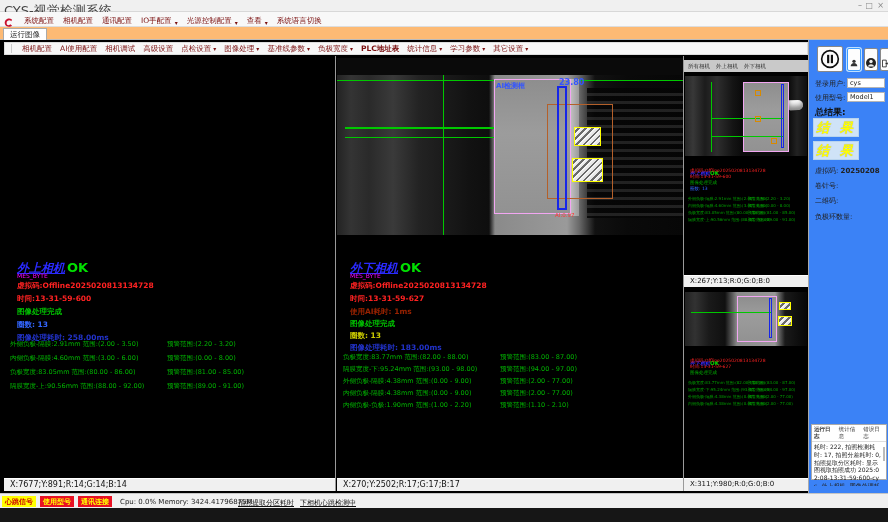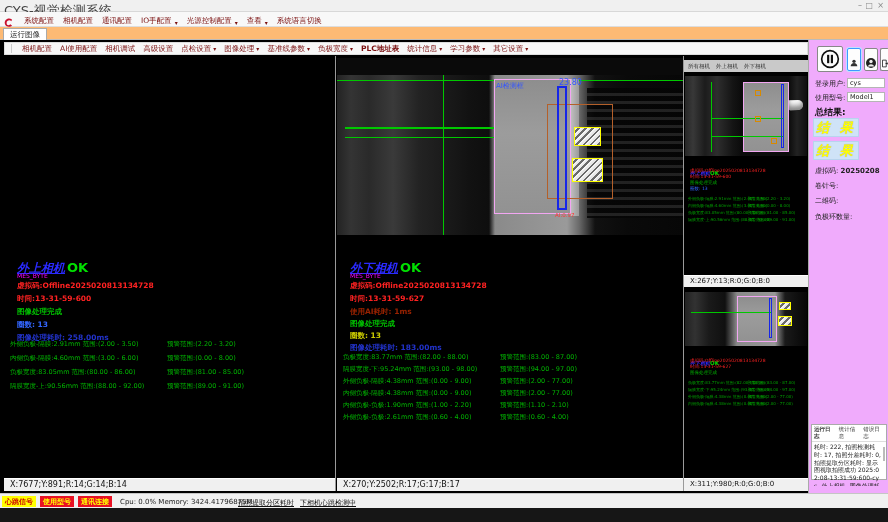--- a/index.html
+++ b/index.html
@@ -27,21 +27,21 @@
   .coord-strip{background:#f0f0f0;border-top:1px solid #fff;font-size:8px;color:#111;padding:1px 0 0 6px}
   
   .yline{background:#e8e800;height:1px}
   .gline{background:#00c800}
   .pinkbox{border:1px solid #f2a6f2;background:linear-gradient(180deg,#8e8e8e,#9c9c9c 40%,#929292)}
   .bluebox{border:2px solid #1626e8;background:transparent}
   .brownbox{border:1px solid #b4602a;background:transparent}
   .yellowbox{border:1px solid #ffff00;background:repeating-linear-gradient(135deg,#e8e8e8 0 2px,#6a6a6a 2px 4px,#f4f4f4 4px 5px)}
   .whitetab{background:linear-gradient(180deg,#ffffff,#b9b9b9);border-radius:2px 9px 9px 2px;transform:rotate(-3deg);box-shadow:inset 0 -3px 4px #8a8a8a}
   .redlabel{color:#cc4422;font-size:7px;font-weight:bold}
-  .bluelabel{color:#3355ff;font-size:8px;font-weight:normal}
+  .bluelabel{color:#3355ff;font-size:8px;font-weight:bold}
   
   .cam-name{font-size:12px;font-weight:bold;font-style:italic;color:#2a2aff;text-decoration:underline}
   .cam-ok{font-size:13px;font-weight:bold;color:#00e000;font-style:normal;text-decoration:none;margin-left:2px}
   .mes{font-size:6px;color:#ff00ff}
   .redline{font-size:7.5px;font-weight:bold;color:#ff2222}
   .greenline{font-size:7.5px;font-weight:bold;color:#00c000}
   .blueline{font-size:7.5px;font-weight:bold;color:#3366ff}
   .dimblue{font-size:7.5px;font-weight:bold;color:#2233cc}
   .darkred{font-size:7.5px;font-weight:bold;color:#992200}
   .yellowline{font-size:7.5px;font-weight:bold;color:#cccc00}
@@ -50,21 +50,21 @@
   
   .thumb-header{background:#c9c9c9;display:flex;gap:6px;align-items:center;padding-left:4px;font-size:5.5px;color:#333}
   .mini-name{font-size:5px;font-weight:bold;font-style:italic;color:#2a2aff}
   .mini-ok{font-size:5.5px;font-weight:bold;color:#00e000}
   .mini-red{font-size:4.5px;color:#ff2222;white-space:nowrap}
   .mini-green{font-size:4.5px;color:#00b400;white-space:nowrap}
   .mini-blue{font-size:4.5px;color:#3366ff;white-space:nowrap}
   .mini-mval,.mini-mwarn{position:absolute;font-size:4px;color:#00a000;white-space:nowrap}
   .orange-sq{border:1px solid #d88a00;width:6px;height:6px}
   
-  .right-panel{background:#f0abfc;border-left:1px solid #aaa}
+  .right-panel{background:#3b82f6;border-left:1px solid #aaa}
   .rbtn{background:#fdfdfd;border:1px solid #888;border-radius:2px;display:flex;align-items:center;justify-content:center;cursor:pointer}
   .rlabel{font-size:7px;color:#222;white-space:nowrap}
   .rvalue-box{background:#fff;border:1px solid #b5b5b5;font-size:6.5px;color:#222;padding:0 2px;height:10px;line-height:9px}
   .total-label{font-size:9px;font-weight:bold;color:#111}
   .result-block{background:#cfe3f7;border:1px solid #b8d4ee;color:#ffff00;font-weight:bold;font-size:13px;font-style:italic;letter-spacing:3px;text-align:center;line-height:18px;text-shadow:0 0 1px #999}
   .logbox{background:#fff;border:1px solid #aaa}
   .logtabs{display:flex;gap:4px;padding:1px 2px;border-bottom:1px solid #ddd}
   .logtab{font-size:5.5px;color:#333}
   .logtext{font-size:6px;color:#222;line-height:1.3;padding:1px 4px 0 2px;word-break:break-all}
   
@@ -210,24 +210,20 @@
         <span class="m-warn" style="left:163px">预警范围:(2.00 - 77.00)</span>
       </div>
       <div class="abs m-row" style="left:0;top:333px;width:346px">
         <span class="m-val" style="left:6px">内侧负极-隔膜:4.38mm 范围:(0.00 - 9.00)</span>
         <span class="m-warn" style="left:163px">预警范围:(2.00 - 77.00)</span>
       </div>
       <div class="abs m-row" style="left:0;top:345px;width:346px">
         <span class="m-val" style="left:6px">内侧负极-负极:1.90mm 范围:(1.00 - 2.20)</span>
         <span class="m-warn" style="left:163px">预警范围:(1.10 - 2.10)</span>
       </div>
-      <div class="abs m-row" style="left:0;top:357px;width:346px">
-        <span class="m-val" style="left:6px">外侧负极-负极:2.61mm 范围:(0.60 - 4.00)</span>
-        <span class="m-warn" style="left:163px">预警范围:(0.60 - 4.00)</span>
-      </div>
 
       <div class="abs coord-strip nw" style="left:0;top:422px;width:346px;height:13px">X:270;Y:2502;R:17;G:17;B:17</div>
     </div>
 
     <div class="abs vsep" style="left:683px;top:16px;width:1px;height:435px"></div>
 
     <div class="abs panel" style="left:684px;top:16px;width:124px;height:435px">
       <div class="abs thumb-header" style="left:0;top:4px;width:124px;height:12px">
         <span>所有相机</span>
         <span>外上相机</span>

